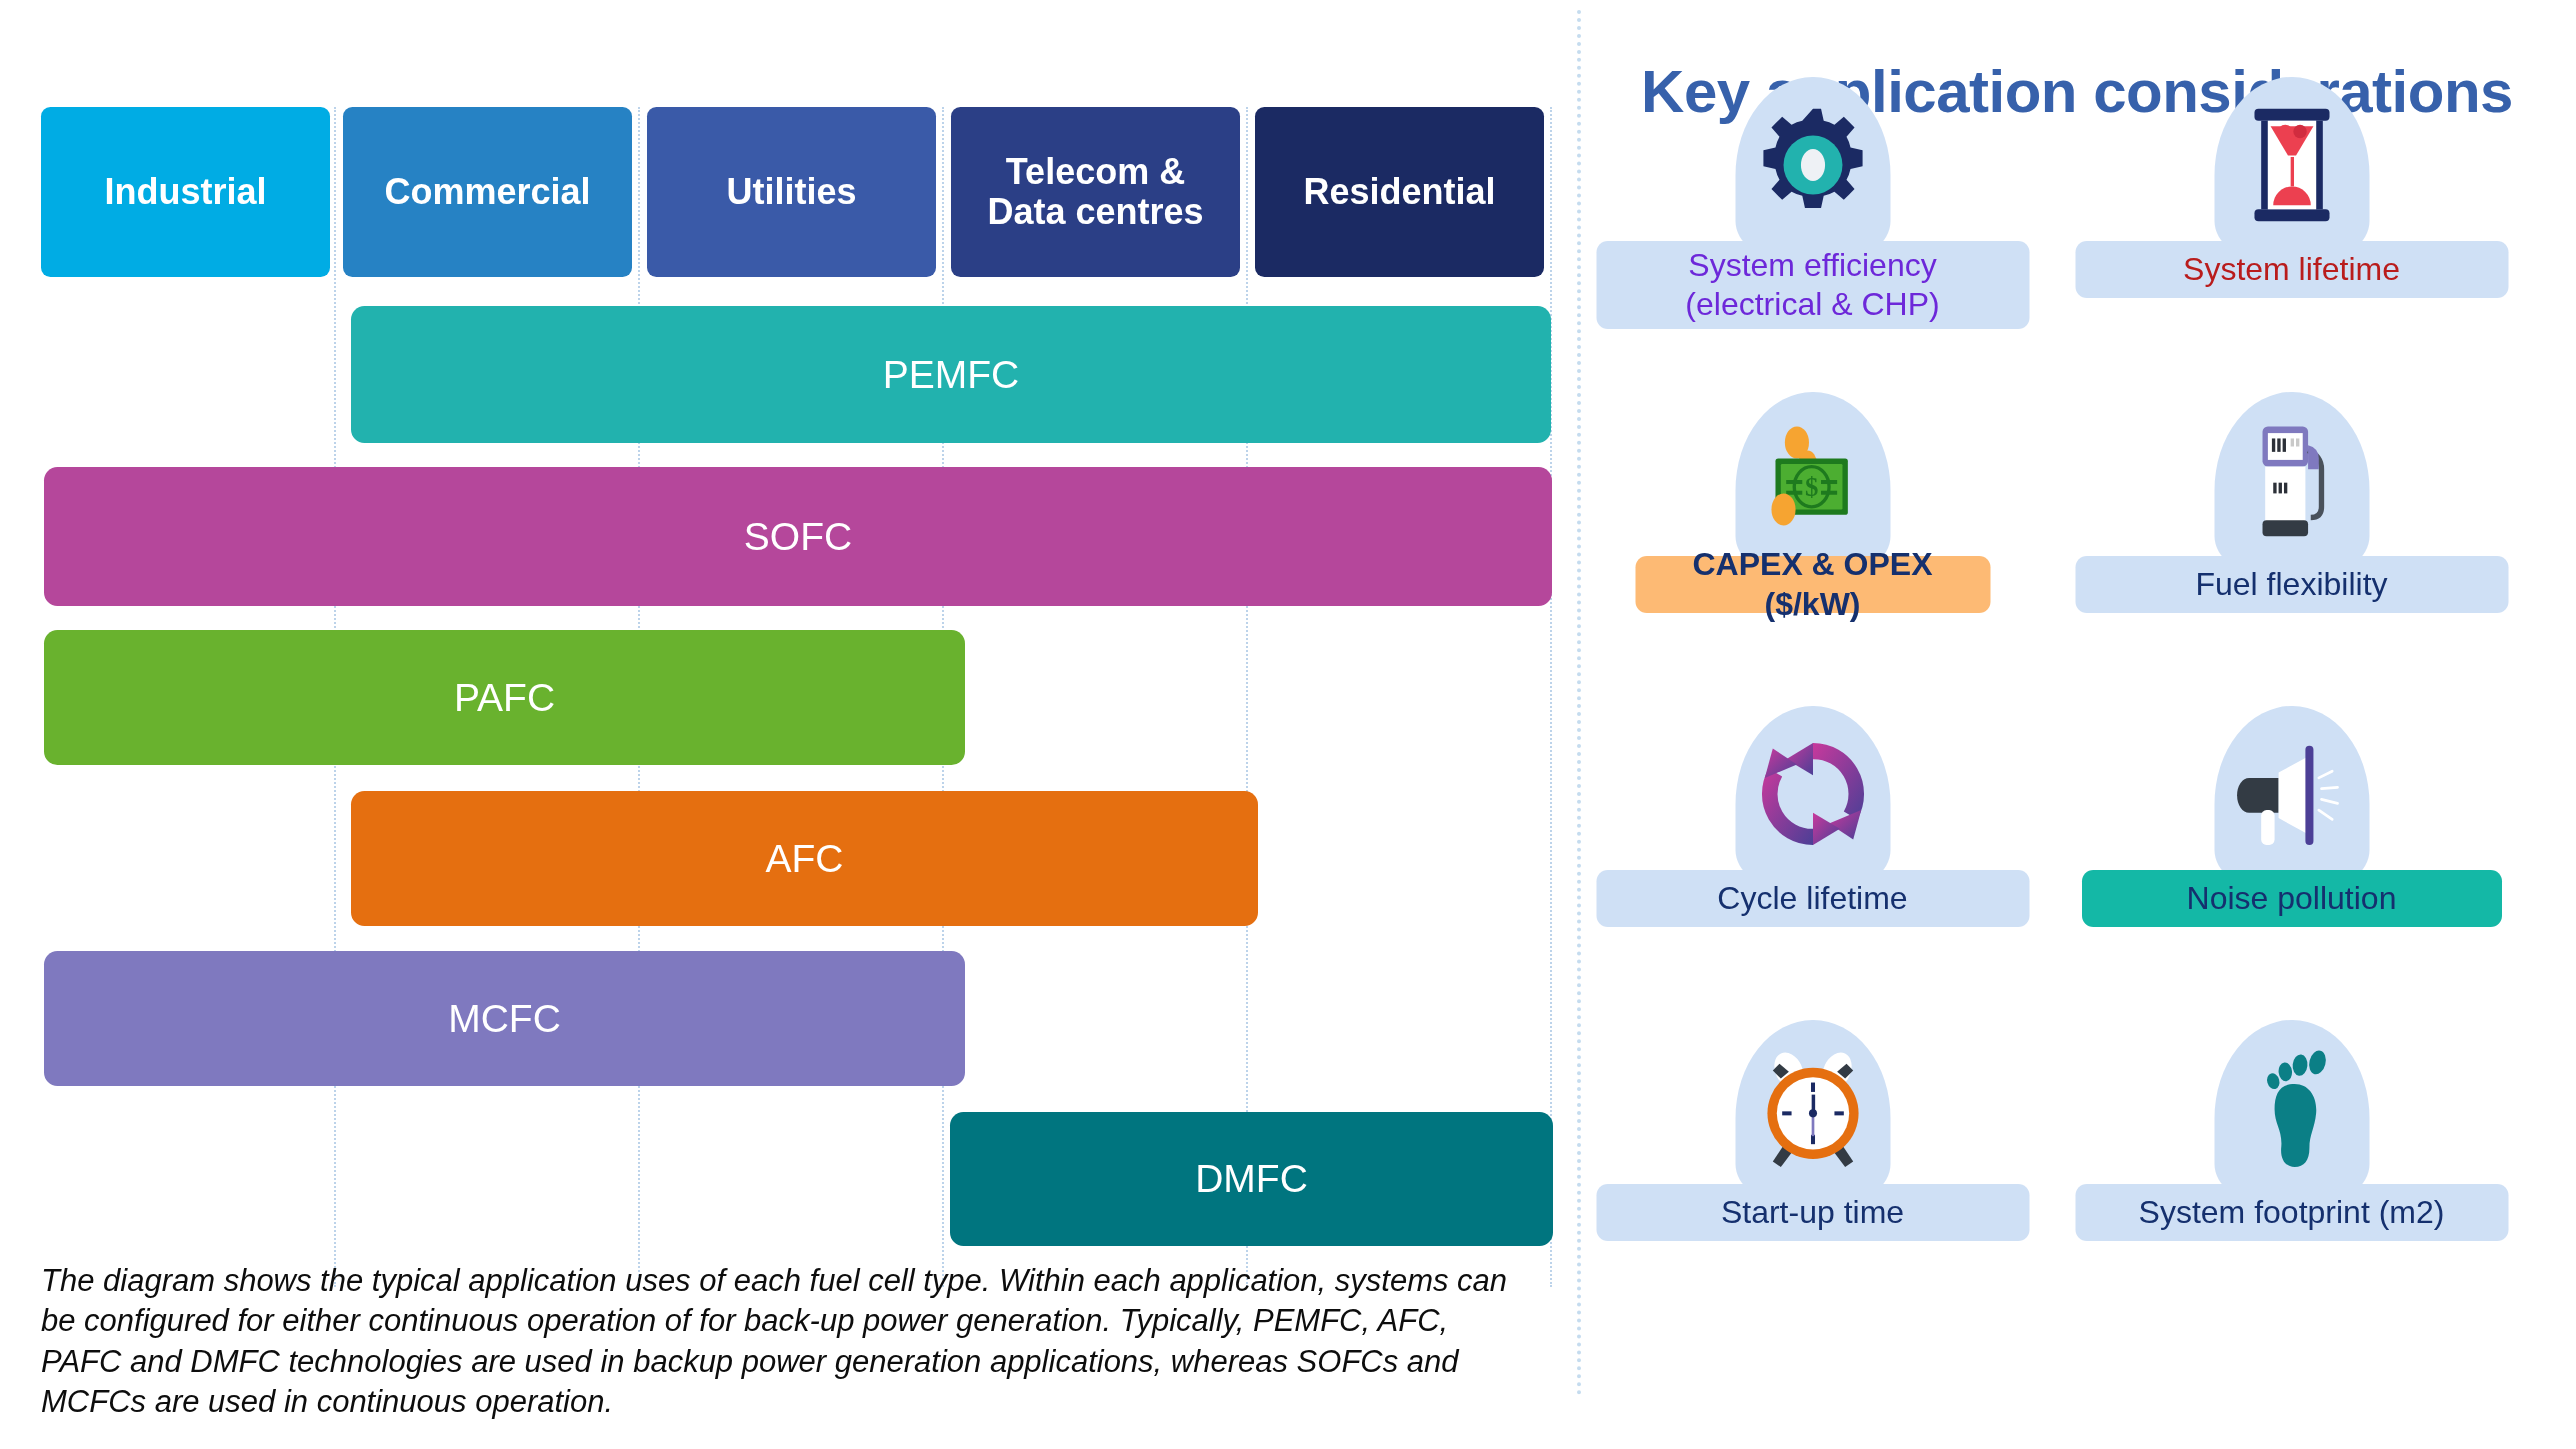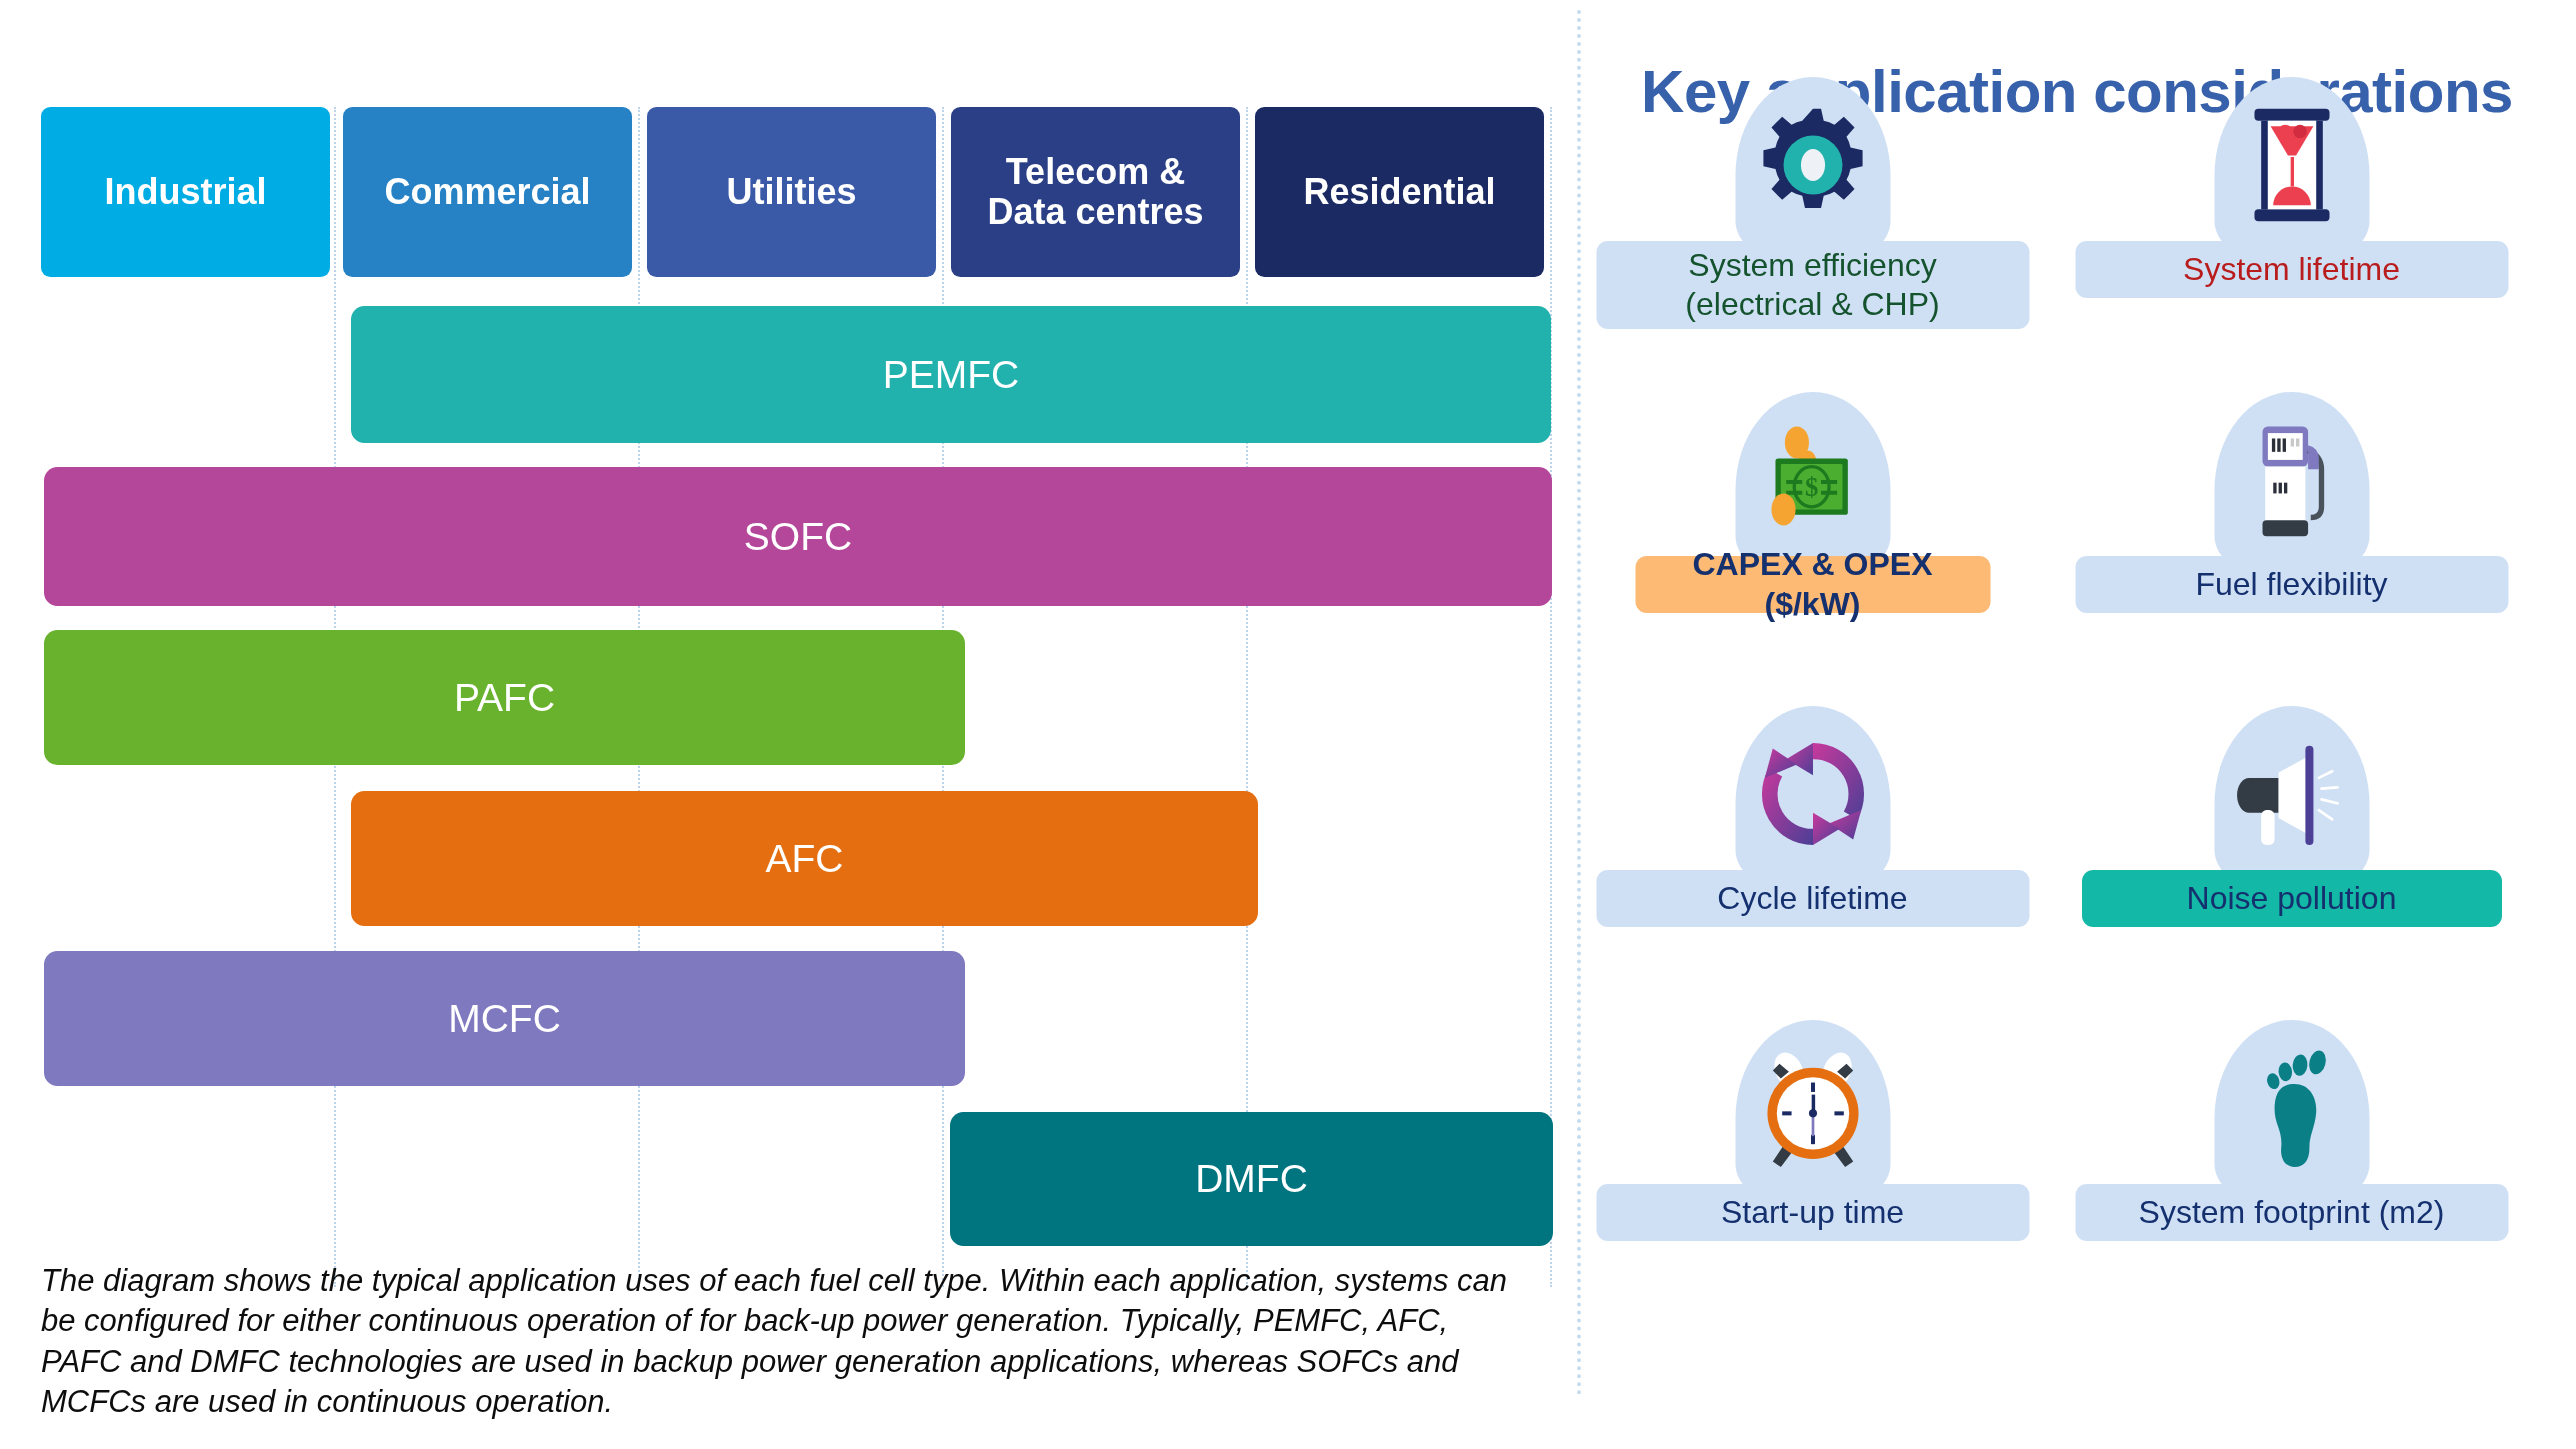--- a/index.html
+++ b/index.html
@@ -142,21 +142,21 @@
 <div id="right-panel">
   <div id="right-title" style="color: rgb(55, 97, 171);">Key application considerations</div>
   <div id="consider-grid">
       <div class="consider-item" style="left: 18px; top: 77px;">
         <div class="icon-blob" style="background: rgb(207, 224, 245);"></div>
         <div class="icon-art"><svg viewBox="0 0 100 100" width="134" height="134" xmlns="http://www.w3.org/2000/svg">
             <path fill="#1b2a63" d="M50 8 l6 0 2 9 a28 28 0 0 1 8 3 l7-6 4 4 4 4 -6 7 a28 28 0 0 1 3 8 l9 2 0 6 0 6 -9 2 a28 28 0 0 1 -3 8 l6 7 -4 4 -4 4 -7-6 a28 28 0 0 1 -8 3 l-2 9 -6 0 -6 0 -2-9 a28 28 0 0 1 -8-3 l-7 6 -4-4 -4-4 6-7 a28 28 0 0 1 -3-8 l-9-2 0-6 0-6 9-2 a28 28 0 0 1 3-8 l-6-7 4-4 4-4 7 6 a28 28 0 0 1 8-3 z"></path>
             <circle cx="50" cy="50" r="22" fill="#22b2ae"></circle>
             <ellipse cx="50" cy="50" rx="9" ry="12" fill="#eef1f5"></ellipse>
           </svg></div>
-        <div class="icon-label" style="width: 433px; height: 88px; background: rgb(207, 224, 245); color: #14532d;">
+        <div class="icon-label" style="width: 433px; height: 88px; background: rgb(207, 224, 245); color: #6d28d9;">
           <div>
             <div>System efficiency</div>
             <div>(electrical &amp; CHP)</div>
           </div>
         </div>
       </div>
       <div class="consider-item" style="left: 497px; top: 77px;">
         <div class="icon-blob" style="background: rgb(207, 224, 245);"></div>
         <div class="icon-art"><svg viewBox="0 0 100 100" width="134" height="134" xmlns="http://www.w3.org/2000/svg">
             <rect x="22" y="8" width="56" height="9" rx="3" fill="#1b2a63"></rect>

